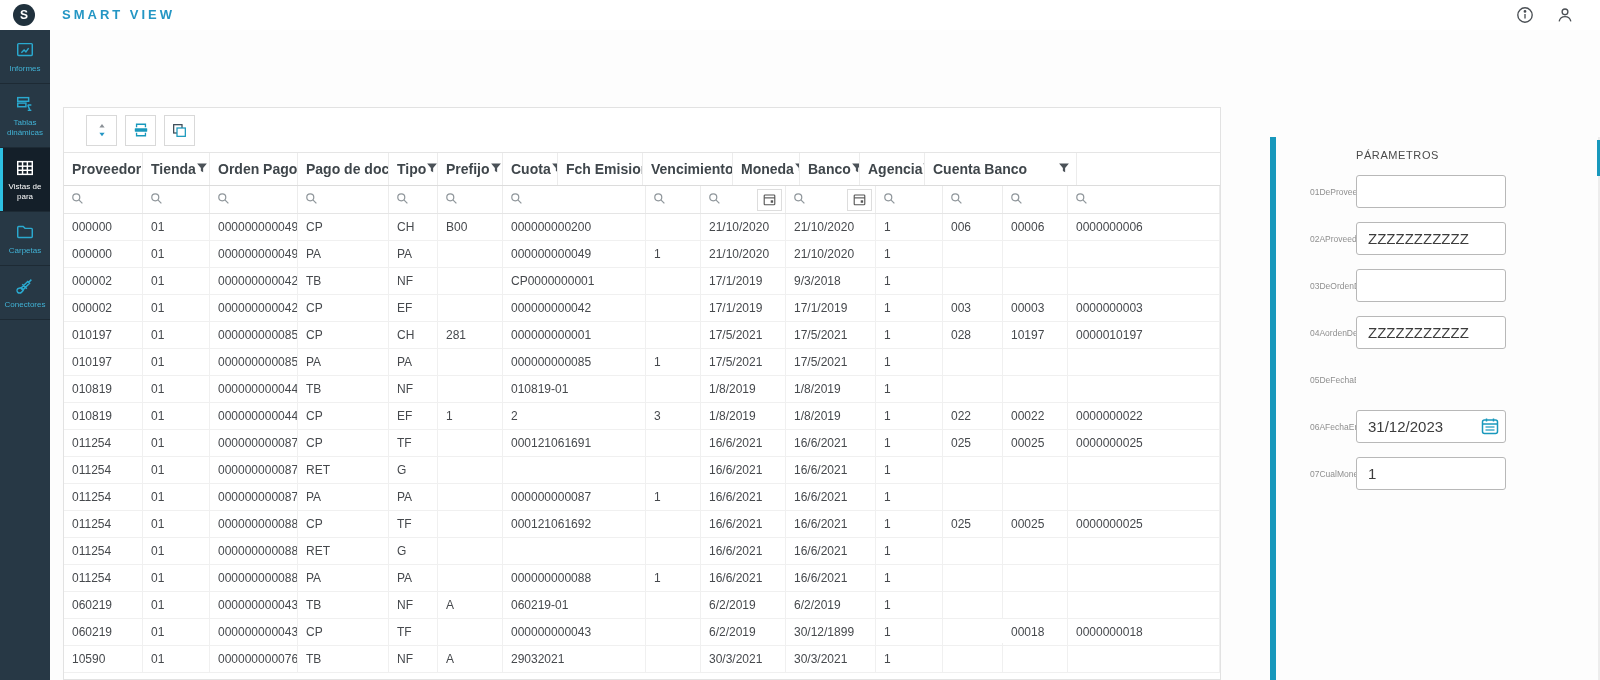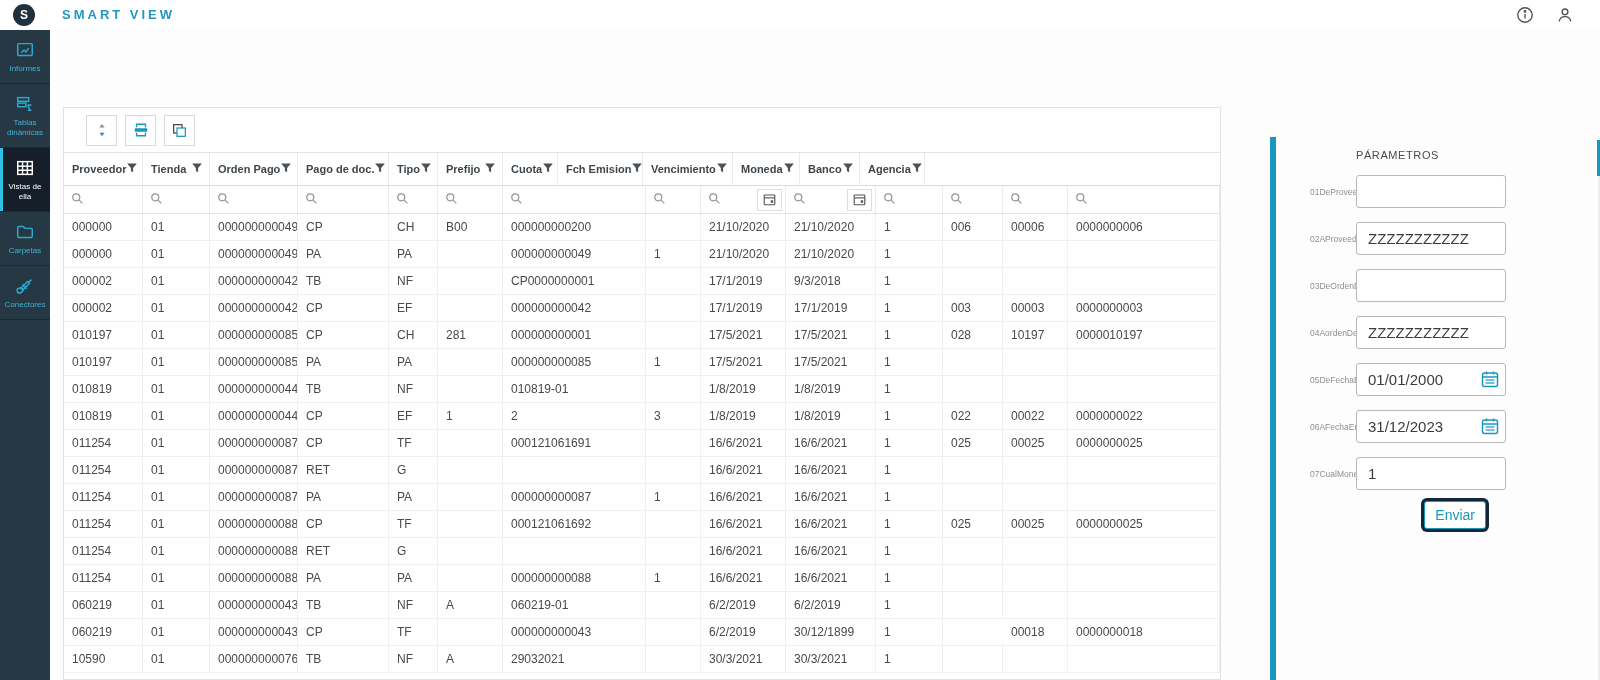--- a/index.html
+++ b/index.html
@@ -38,21 +38,21 @@
     border:1px solid #e2e2e2; background:#fff; overflow:hidden; }
   .groupbar { height:45px; border-bottom:1px solid #e5e5e5; display:flex;
     align-items:center; padding:0 10px 0 14px; color:#9ba1a5; font-size:12.5px; }
   .groupbar .hint { flex:1; }
   .gbtn { width:31px; height:31px; border:1px solid #d9d9d9; background:#fff;
     margin-left:8px; display:flex; align-items:center; justify-content:center;
     cursor:pointer; }
   .hrow, .frow, .trow { display:flex; width:1156px; }
   .hrow { height:33px; border-bottom:1px solid #dcdcdc; }
   .hcell { display:flex; align-items:center; justify-content:space-between;
-    padding:0 6px 0 8px; font-size:11px; font-weight:600; color:#3f464b;
+    padding:0 6px 0 8px; font-size:14px; font-weight:600; color:#3f464b;
     border-right:1px solid #ececec; flex:none; overflow:hidden; white-space:nowrap; cursor:pointer; }
   .frow { height:28px; border-bottom:1px solid #e5e5e5; }
   .fcell { display:flex; align-items:center; padding-left:7px;
     border-right:1px solid #ececec; flex:none; overflow:hidden; }
   .fcell input { border:none; outline:none; flex:1; min-width:0; height:100%;
     font-size:12px; color:#444; background:transparent; margin-left:4px; }
   .calbtn { width:25px; height:22px; border:1px solid #ddd; margin-right:3px;
     display:flex; align-items:center; justify-content:center; cursor:pointer;
     background:#fff; flex:none; }
   .trow { height:27px; border-bottom:1px solid #f0f0f0; cursor:default; }
@@ -115,21 +115,21 @@
           <rect x="3" y="4" width="12" height="4"></rect>
           <rect x="3" y="10" width="9" height="4"></rect>
           <path d="M14 12l4 0m-4 6l4 0m-4-6l2.5 6"></path>
         </svg></span><span>Tablas dinámicas</span></div>
     <div class="side-item active"><span><svg width="20" height="20" viewBox="0 0 22 22" fill="none" stroke-width="1.6">
           <rect x="3" y="4" width="16" height="14"></rect>
           <line x1="3" y1="9" x2="19" y2="9"></line>
           <line x1="3" y1="13.5" x2="19" y2="13.5"></line>
           <line x1="8.3" y1="4" x2="8.3" y2="18"></line>
           <line x1="13.6" y1="4" x2="13.6" y2="18"></line>
-        </svg></span><span>Vistas de ella</span></div>
+        </svg></span><span>Vistas de para</span></div>
     <div class="side-item"><span><svg width="20" height="20" viewBox="0 0 22 22" fill="none" stroke-width="1.6">
           <path d="M3 6a1 1 0 011-1h5l2 2h7a1 1 0 011 1v8a1 1 0 01-1 1H4a1 1 0 01-1-1z"></path>
         </svg></span><span>Carpetas</span></div>
     <div class="side-item"><span><svg width="20" height="20" viewBox="0 0 22 22" fill="none" stroke-width="1.6">
           <path d="M8 9l5 5M14 6l2 2-7 7-2-2zM6 13l3 3-2 2c-1 1-3 1-4-0s-1-3 0-4zM15 7l3-3"></path>
         </svg></span><span>Conectores</span></div>
   </div>
 
 <div class="main">
 
@@ -221,20 +221,26 @@
           <span><svg width="12" height="12" viewBox="0 0 16 16">
               <path d="M1.5 2h13l-5 6v5.6l-3-1.6V8z" fill="#4b5258"></path>
             </svg></span>
         </div>
         <div class="hcell" style="width: 65px;">
           <span>Agencia</span>
           <span><svg width="12" height="12" viewBox="0 0 16 16">
               <path d="M1.5 2h13l-5 6v5.6l-3-1.6V8z" fill="#4b5258"></path>
             </svg></span>
         </div>
+        <div class="hcell" style="width: 152px;">
+          <span>Cuenta Banco</span>
+          <span><svg width="12" height="12" viewBox="0 0 16 16">
+              <path d="M1.5 2h13l-5 6v5.6l-3-1.6V8z" fill="#4b5258"></path>
+            </svg></span>
+        </div>
       </div>
     <div class="frow" id="frow">
         <div class="fcell" style="width: 79px;">
           <span><svg width="13" height="13" viewBox="0 0 16 16" fill="none" stroke="#8f969b" stroke-width="1.5">
               <circle cx="6.5" cy="6.5" r="4.3"></circle>
               <line x1="10" y1="10" x2="14" y2="14"></line>
             </svg></span>
           <input style="">
         </div>
         <div class="fcell" style="width: 67px;">
@@ -639,46 +645,33 @@
         <div class="pfield">
           <span class="plabel">03DeOrdenD...</span>
           <span class="pinput-wrap"><input style=""></span>
         </div>
         <div class="pfield">
           <span class="plabel">04AordenDe...</span>
           <span class="pinput-wrap"><input value="ZZZZZZZZZZZ" style=""></span>
         </div>
         <div class="pfield">
           <span class="plabel">05DeFechaE...</span>
-          <span class="pinput-wrap"><input value="01/01/2000" style=""><span class="pcal"><svg width="18" height="18" viewBox="0 0 18 18" fill="none" stroke="#1898bc" stroke-width="1.5">
-                <rect x="1.5" y="3" width="15" height="13.5" rx="2"></rect>
-                <line x1="1.5" y1="7" x2="16.5" y2="7"></line>
-                <line x1="5.5" y1="1.5" x2="5.5" y2="4.5"></line>
-                <line x1="12.5" y1="1.5" x2="12.5" y2="4.5"></line>
-                <g stroke-width="1.2">
-                  <line x1="4.5" y1="10" x2="13.5" y2="10"></line>
-                  <line x1="4.5" y1="13" x2="13.5" y2="13"></line>
-                </g>
-              </svg></span></span>
         </div>
         <div class="pfield">
           <span class="plabel">06AFechaEm...</span>
           <span class="pinput-wrap"><input value="31/12/2023" style=""><span class="pcal"><svg width="18" height="18" viewBox="0 0 18 18" fill="none" stroke="#1898bc" stroke-width="1.5">
                 <rect x="1.5" y="3" width="15" height="13.5" rx="2"></rect>
                 <line x1="1.5" y1="7" x2="16.5" y2="7"></line>
                 <line x1="5.5" y1="1.5" x2="5.5" y2="4.5"></line>
                 <line x1="12.5" y1="1.5" x2="12.5" y2="4.5"></line>
                 <g stroke-width="1.2">
                   <line x1="4.5" y1="10" x2="13.5" y2="10"></line>
                   <line x1="4.5" y1="13" x2="13.5" y2="13"></line>
                 </g>
               </svg></span></span>
         </div>
         <div class="pfield">
           <span class="plabel">07CualMoneda</span>
           <span class="pinput-wrap"><input value="1" style=""></span>
         </div>
       </div>
-    <div class="submit-row">
-      <button class="submit-btn">Enviar</button>
-    </div>
   </div>
 </div>
 
 </body></html>

